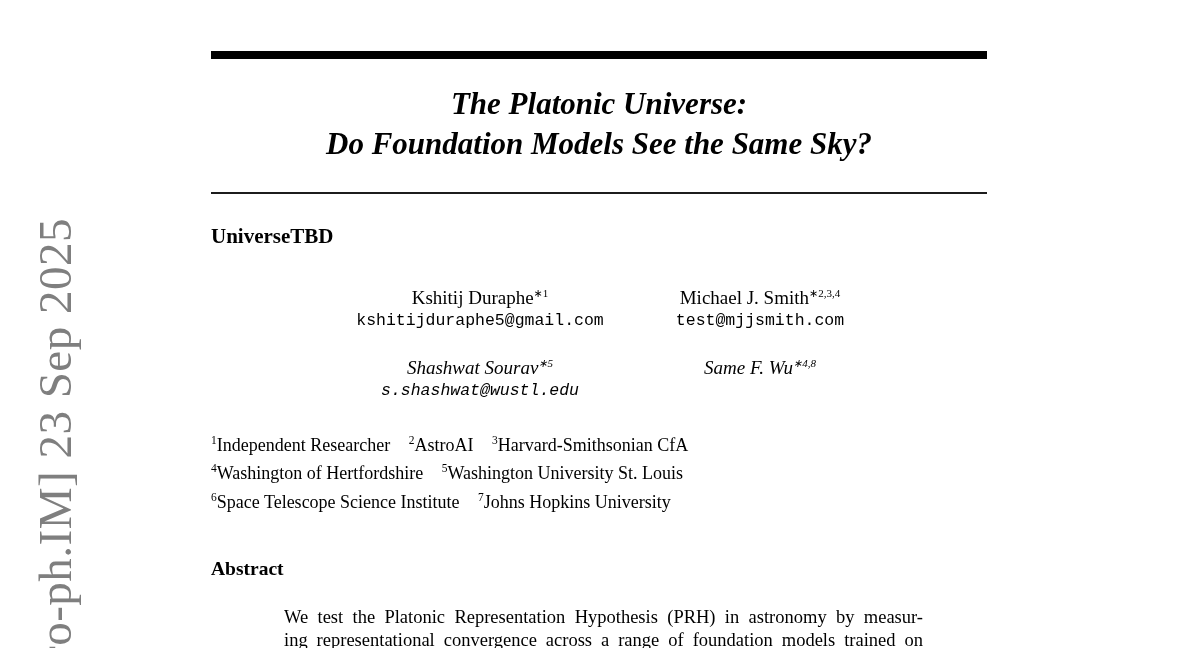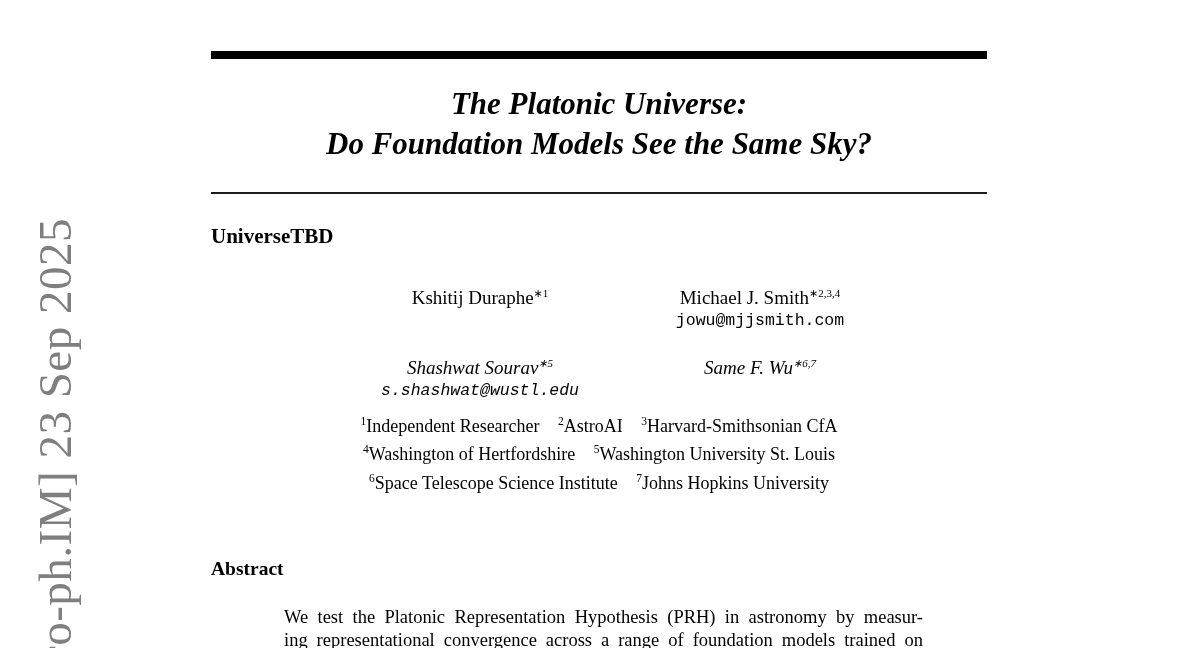--- a/index.html
+++ b/index.html
@@ -77,23 +77,23 @@
 
   .author-name { font-size: 19px; }
   .author-name sup { font-size: 11px; }
   .author-email {
     font-family: "Liberation Mono", monospace;
     font-size: 16.5px;
     letter-spacing: 0px;
   }
 
   .affiliations {
-    position: absolute; left: 0; top: 410px;
+    position: absolute; left: 0; top: 429px;
     width: 100%;
-    text-align: center;
+    text-align: left;
     font-size: 18px;
     line-height: 23.3px;
   }
   .affil-item { white-space: nowrap; }
   .affil-item + .affil-item { margin-left: 14px; }
   .affil-item sup { font-size: 11.5px; }
 
   .abstract-heading {
     position: absolute; left: 0; top: 558px;
     width: 100%;
@@ -128,34 +128,35 @@
     <span>Do Foundation Models See the Same Sky?</span>
   </h1>
 
   <div class="rule-thin"></div>
 
   <div class="collab">UniverseTBD</div>
 
   <div class="author-row row-1">
     <div class="author-block col-1">
       <div class="author-name"><span>Kshitij Duraphe</span><sup>∗1</sup></div>
+      <div class="author-email">kshitijduraphe5@gmail.com</div>
     </div>
     <div class="author-block col-2">
       <div class="author-name"><span>Michael J. Smith</span><sup>∗2,3,4</sup></div>
-      <div class="author-email">jowu@mjjsmith.com</div>
+      <div class="author-email">test@mjjsmith.com</div>
     </div>
   </div>
 
   <div class="author-row row-2">
     <div class="author-block col-1">
       <div class="author-name"><span>Shashwat Sourav</span><sup>∗5</sup></div>
       <div class="author-email">s.shashwat@wustl.edu</div>
     </div>
     <div class="author-block col-2">
-      <div class="author-name"><span>Same F. Wu</span><sup>∗6,7</sup></div>
+      <div class="author-name"><span>Same F. Wu</span><sup>∗4,8</sup></div>
     </div>
   </div>
 
   <div class="affiliations">
     <div class="affil-row">
       <span class="affil-item"><sup>1</sup><span>Independent Researcher</span></span>
       <span class="affil-item"><sup>2</sup><span>AstroAI</span></span>
       <span class="affil-item"><sup>3</sup><span>Harvard-Smithsonian CfA</span></span>
     </div>
     <div class="affil-row">

